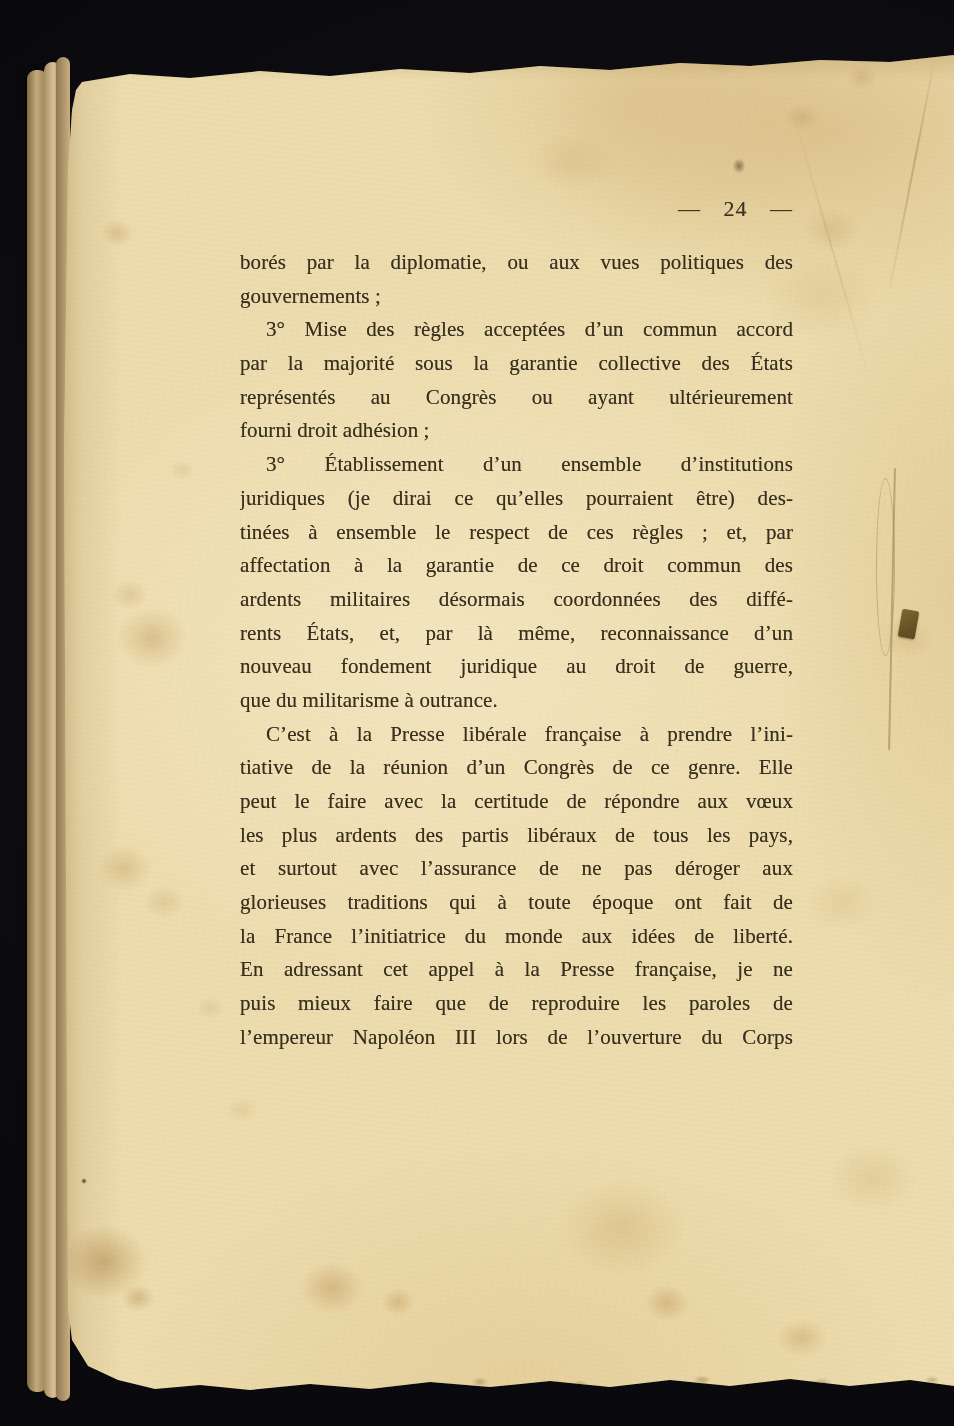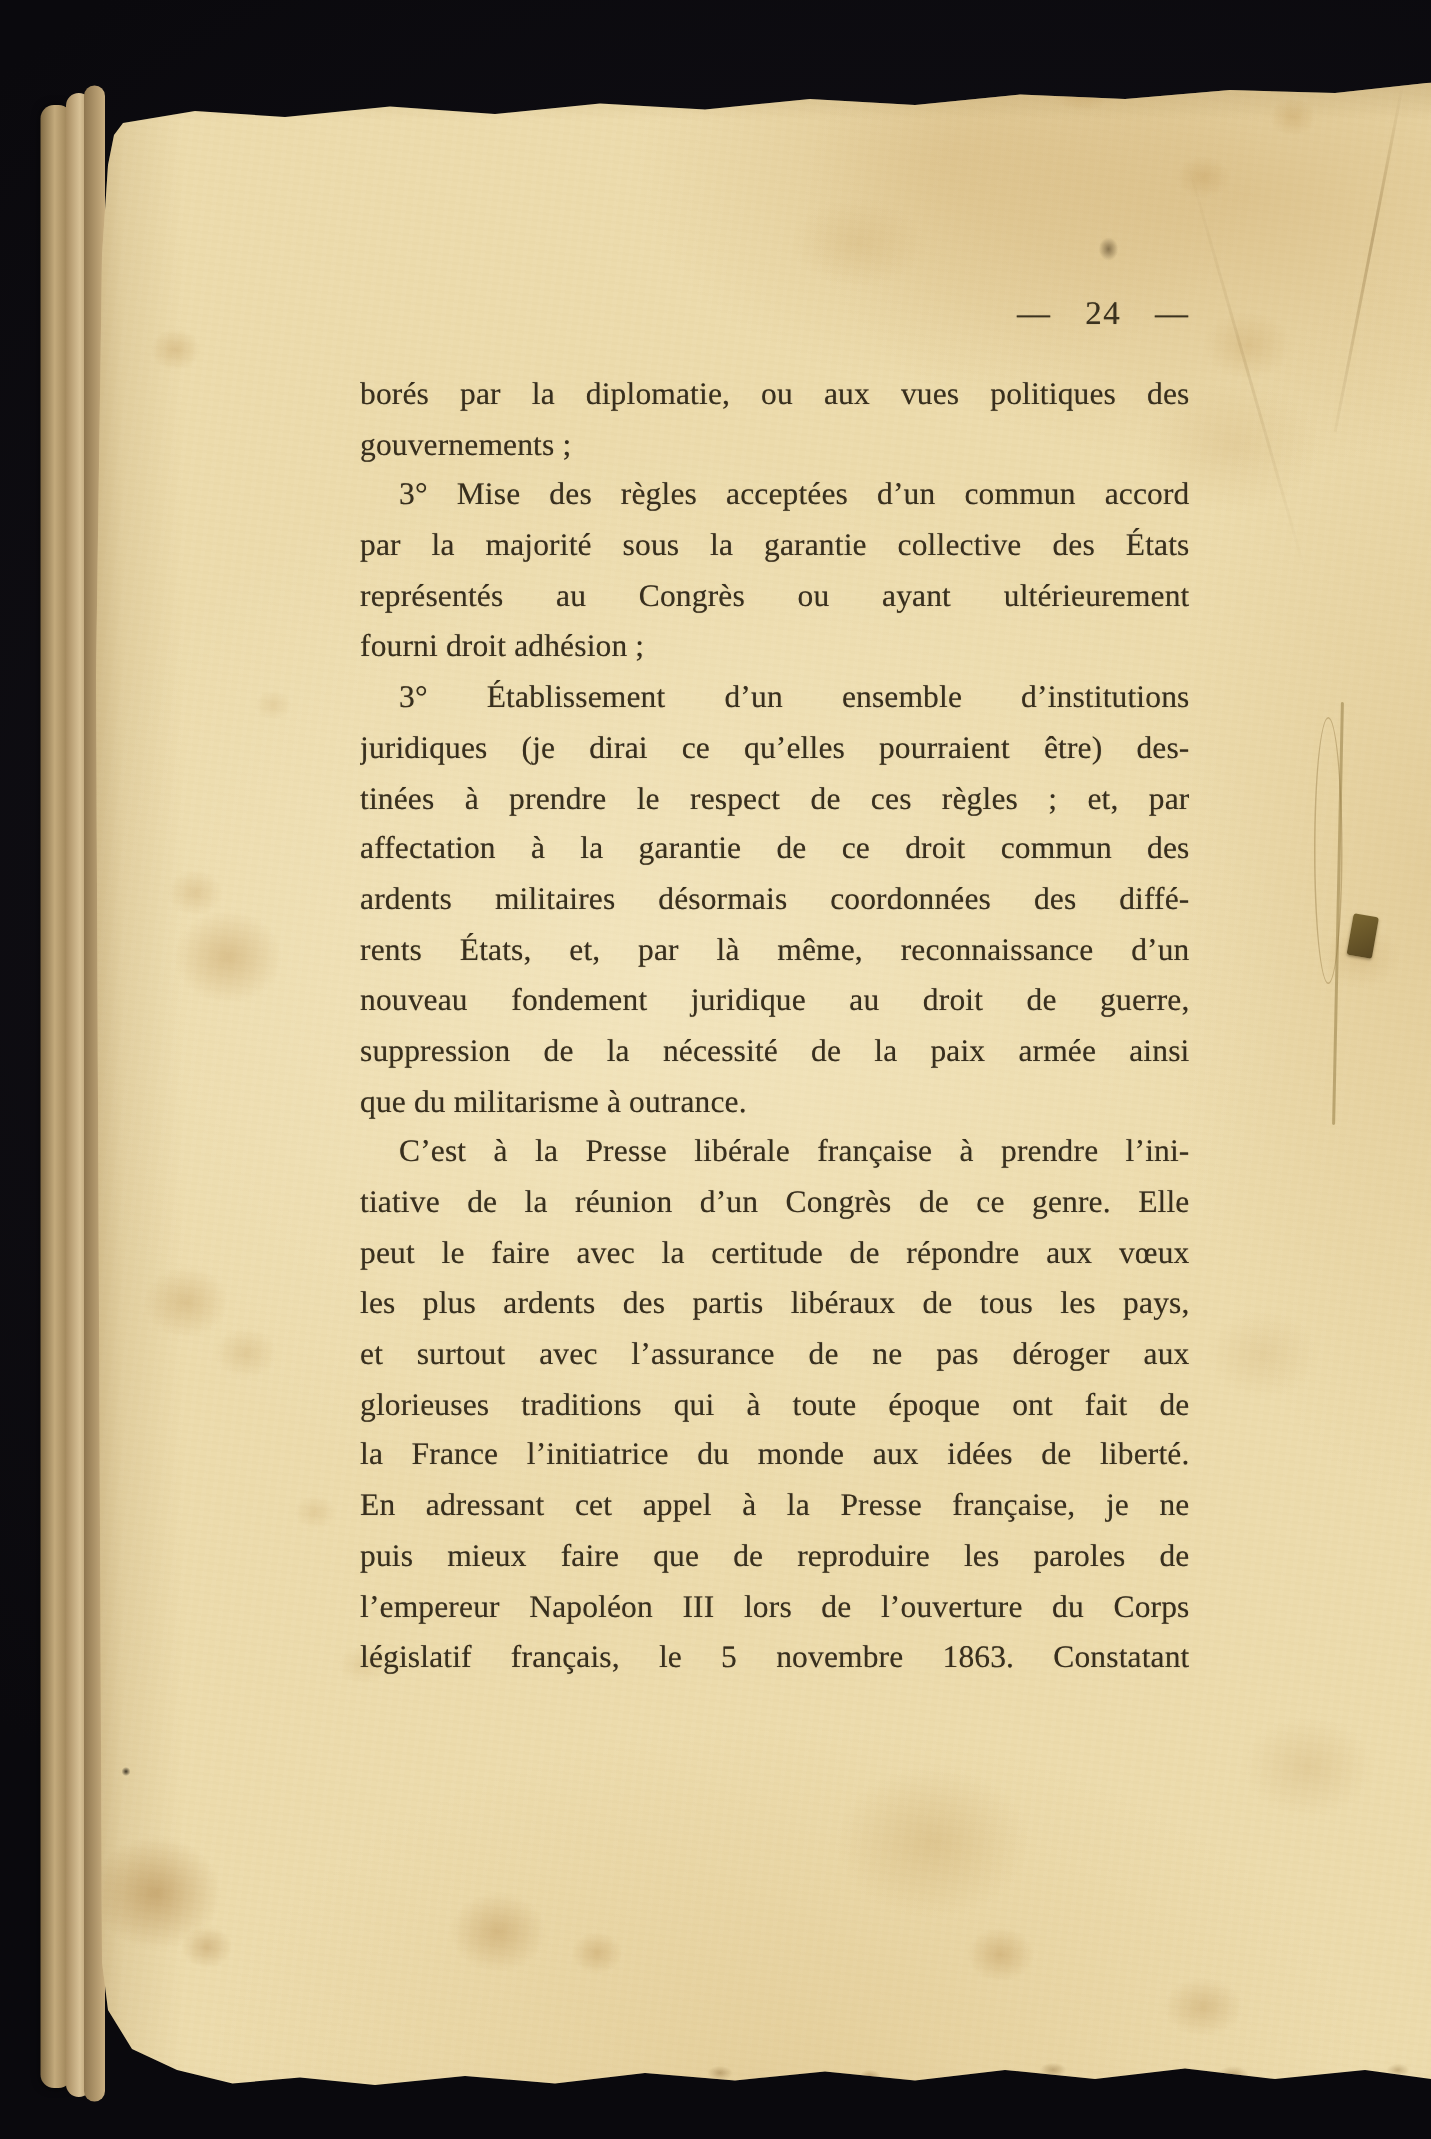--- a/index.html
+++ b/index.html
@@ -128,33 +128,31 @@
 
     <div class="text">
       <div class="ln j">borés par la diplomatie, ou aux vues politiques des</div>
       <div class="ln e">gouvernements ;</div>
       <div class="ln j ind">3° Mise des règles acceptées d’un commun accord</div>
       <div class="ln j">par la majorité sous la garantie collective des États</div>
       <div class="ln j">représentés au Congrès ou ayant ultérieurement</div>
       <div class="ln e">fourni droit adhésion ;</div>
       <div class="ln j ind">3° Établissement d’un ensemble d’institutions</div>
       <div class="ln j">juridiques (je dirai ce qu’elles pourraient être) des-</div>
-      <div class="ln j">tinées à prendre le respect de ces règles ; et, par</div>
+      <div class="ln j">tinées à ensemble le respect de ces règles ; et, par</div>
       <div class="ln j">affectation à la garantie de ce droit commun des</div>
       <div class="ln j">ardents militaires désormais coordonnées des diffé-</div>
       <div class="ln j">rents États, et, par là même, reconnaissance d’un</div>
       <div class="ln j">nouveau fondement juridique au droit de guerre,</div>
-      <div class="ln j">suppression de la nécessité de la paix armée ainsi</div>
       <div class="ln e">que du militarisme à outrance.</div>
       <div class="ln j ind">C’est à la Presse libérale française à prendre l’ini-</div>
       <div class="ln j">tiative de la réunion d’un Congrès de ce genre. Elle</div>
       <div class="ln j">peut le faire avec la certitude de répondre aux vœux</div>
       <div class="ln j">les plus ardents des partis libéraux de tous les pays,</div>
       <div class="ln j">et surtout avec l’assurance de ne pas déroger aux</div>
       <div class="ln j">glorieuses traditions qui à toute époque ont fait de</div>
       <div class="ln j">la France l’initiatrice du monde aux idées de liberté.</div>
       <div class="ln j">En adressant cet appel à la Presse française, je ne</div>
       <div class="ln j">puis mieux faire que de reproduire les paroles de</div>
       <div class="ln j">l’empereur Napoléon III lors de l’ouverture du Corps</div>
-      <div class="ln j">législatif français, le 5 novembre 1863. Constatant</div>
     </div>
   </div>
 </div>
 
 </body></html>

